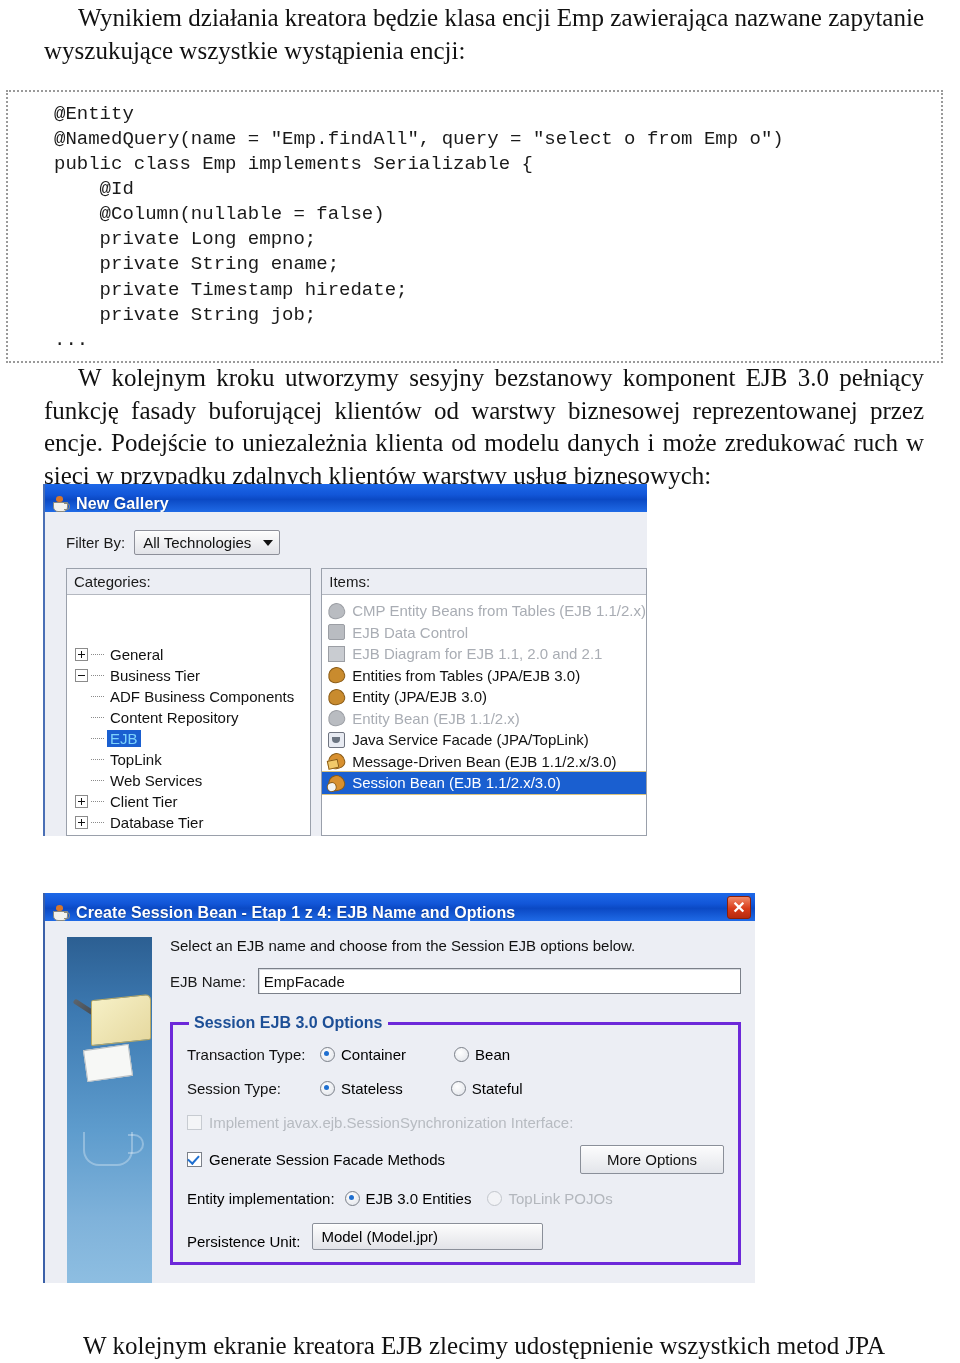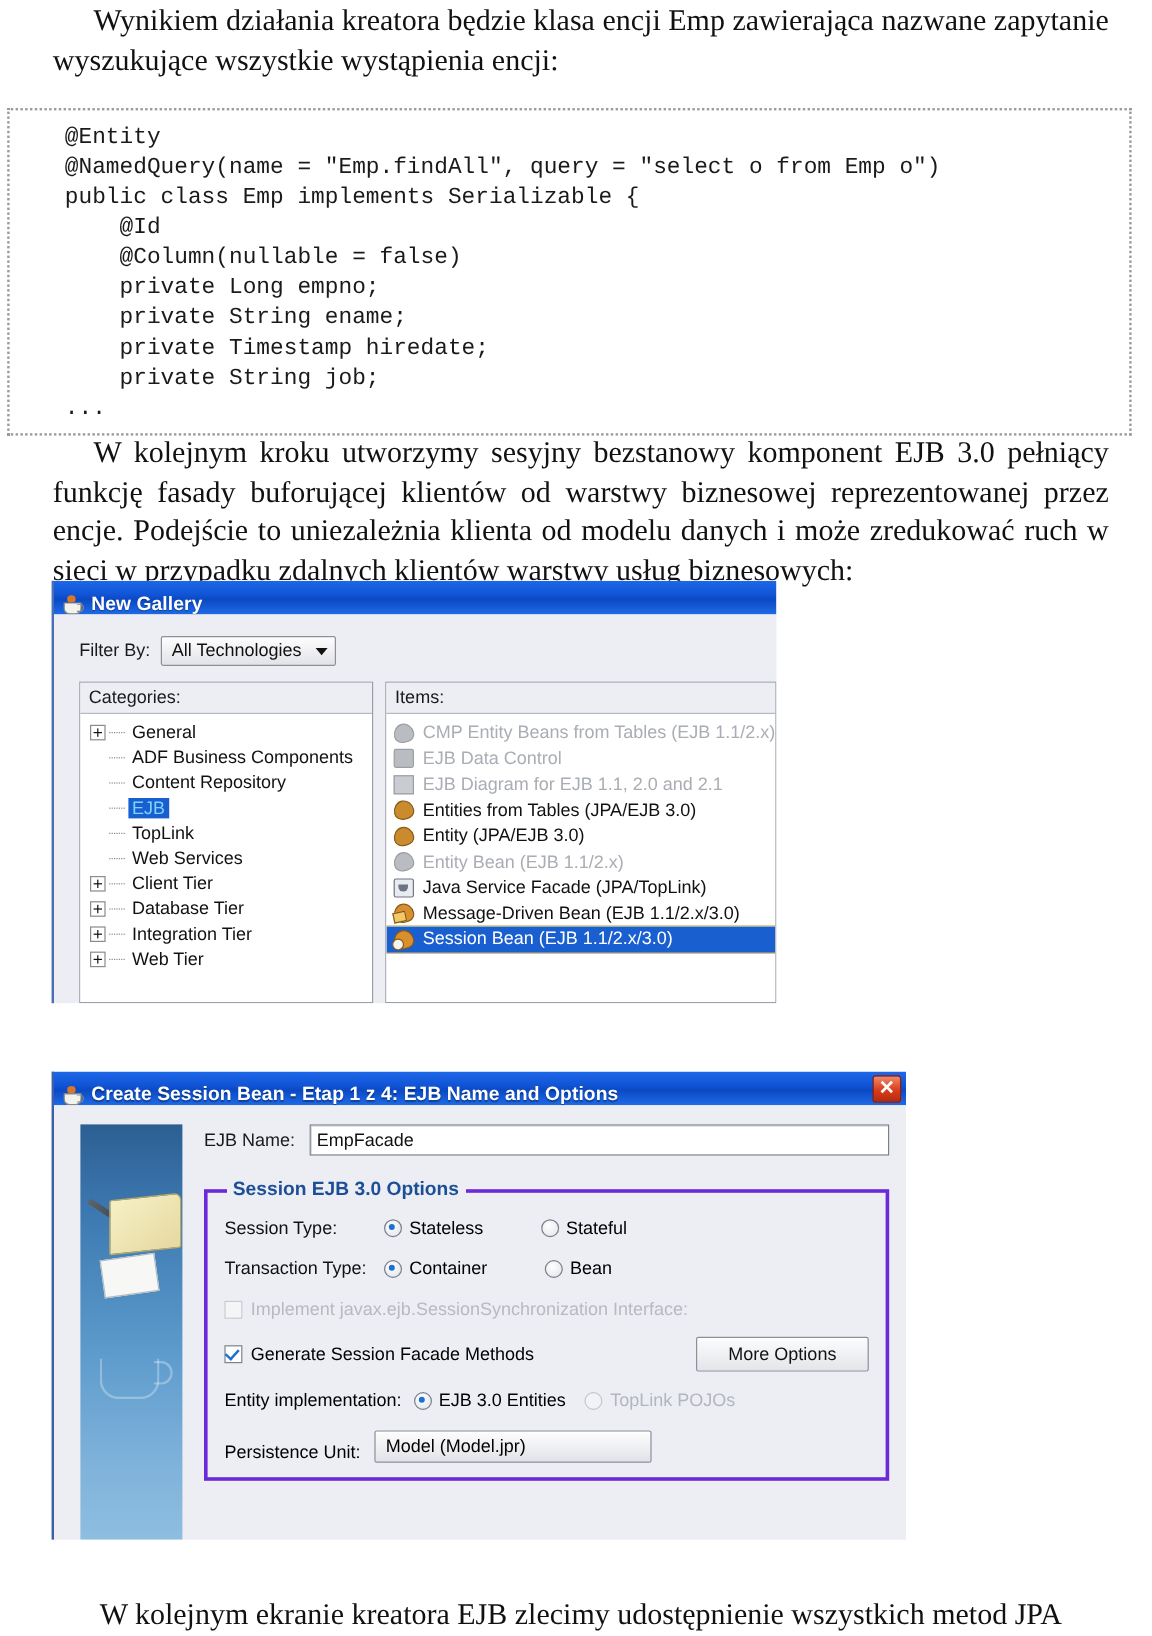--- a/index.html
+++ b/index.html
@@ -131,21 +131,21 @@
   .panel{
     background:#fff;border:1px solid #9aa0ab;
     display:flex;flex-direction:column;box-sizing:border-box;
   }
   .panel-head{
     background:#eceef4;border-bottom:1px solid #b4b8c0;
     font-size:15px;padding:4px 6px 4px 7px;color:#1a1a1a;
     flex:0 0 auto;
   }
   .panel-body{flex:1 1 auto;overflow:hidden;padding:5px 0 0 0;background:#fff;}
-  #cat-panel{width:287px;}
+  #cat-panel{width:287px;gap:44px;}
   #items-panel{width:354px;}
 
   
   .tree{font-size:15px;color:#111;}
   .trow{display:flex;align-items:center;height:21px;white-space:nowrap;}
   .plus{
     width:11px;height:11px;border:1px solid #8b8b8b;background:#fff;
     position:relative;margin-left:8px;margin-right:3px;flex:0 0 auto;cursor:pointer;
   }
   .plus:before{content:"";position:absolute;left:2px;top:4.5px;width:7px;height:1px;background:#111;}
@@ -319,20 +319,25 @@
         <div class="panel" id="cat-panel">
           <div class="panel-head">Categories:</div>
           <div class="panel-body">
             <div class="tree" id="cat-tree">
                 <div class="trow">
                   <span class="plus expandable"></span>
                   <span class="dashes"></span>
                   <span class="tlabel">General</span>
                 </div>
                 <div class="trow">
+                  <span class="plus"></span>
+                  <span class="dashes"></span>
+                  <span class="tlabel">Business Tier</span>
+                </div>
+                <div class="trow">
                   <span class="indent-leaf">
                     <span class="dashes"></span>
                   </span>
                   <span class="tlabel">ADF Business Components</span>
                 </div>
                 <div class="trow">
                   <span class="indent-leaf">
                     <span class="dashes"></span>
                   </span>
                   <span class="tlabel">Content Repository</span>
@@ -442,52 +447,53 @@
 
       <div class="wz-left">
         <span class="wz-pen"></span>
         <span class="wz-folder"></span>
         <span class="wz-paper"></span>
         <span class="wz-cup"></span>
       </div>
 
       <div class="wz-right">
 
+        <div class="wz-hint">Select an EJB name and choose from the Session EJB options below.</div>
 
         <div class="field-row">
           <span class="lbl">EJB Name:</span>
           <span class="textinput">
             <span>EmpFacade</span>
           </span>
         </div>
 
         <fieldset class="group">
           <legend>Session EJB 3.0 Options</legend>
 
           <div class="opt-row">
+            <span class="opt-label">Transaction Type:</span>
+            <label class="radio-opt">
+              <span class="radio on"></span>
+              <span>Container</span>
+            </label>
+            <label class="radio-opt">
+              <span class="radio"></span>
+              <span>Bean</span>
+            </label>
+          </div>
+
+          <div class="opt-row">
             <span class="opt-label">Session Type:</span>
             <label class="radio-opt">
               <span class="radio on"></span>
               <span>Stateless</span>
             </label>
             <label class="radio-opt">
               <span class="radio"></span>
               <span>Stateful</span>
-            </label>
-          </div>
-
-          <div class="opt-row">
-            <span class="opt-label">Transaction Type:</span>
-            <label class="radio-opt">
-              <span class="radio on"></span>
-              <span>Container</span>
-            </label>
-            <label class="radio-opt">
-              <span class="radio"></span>
-              <span>Bean</span>
             </label>
           </div>
 
           <div class="chkline dim">
             <span class="chk dim"></span>
             <span>Implement javax.ejb.SessionSynchronization Interface:</span>
           </div>
 
           <div class="row-flex">
             <label class="chkline" style="margin-bottom:0">

